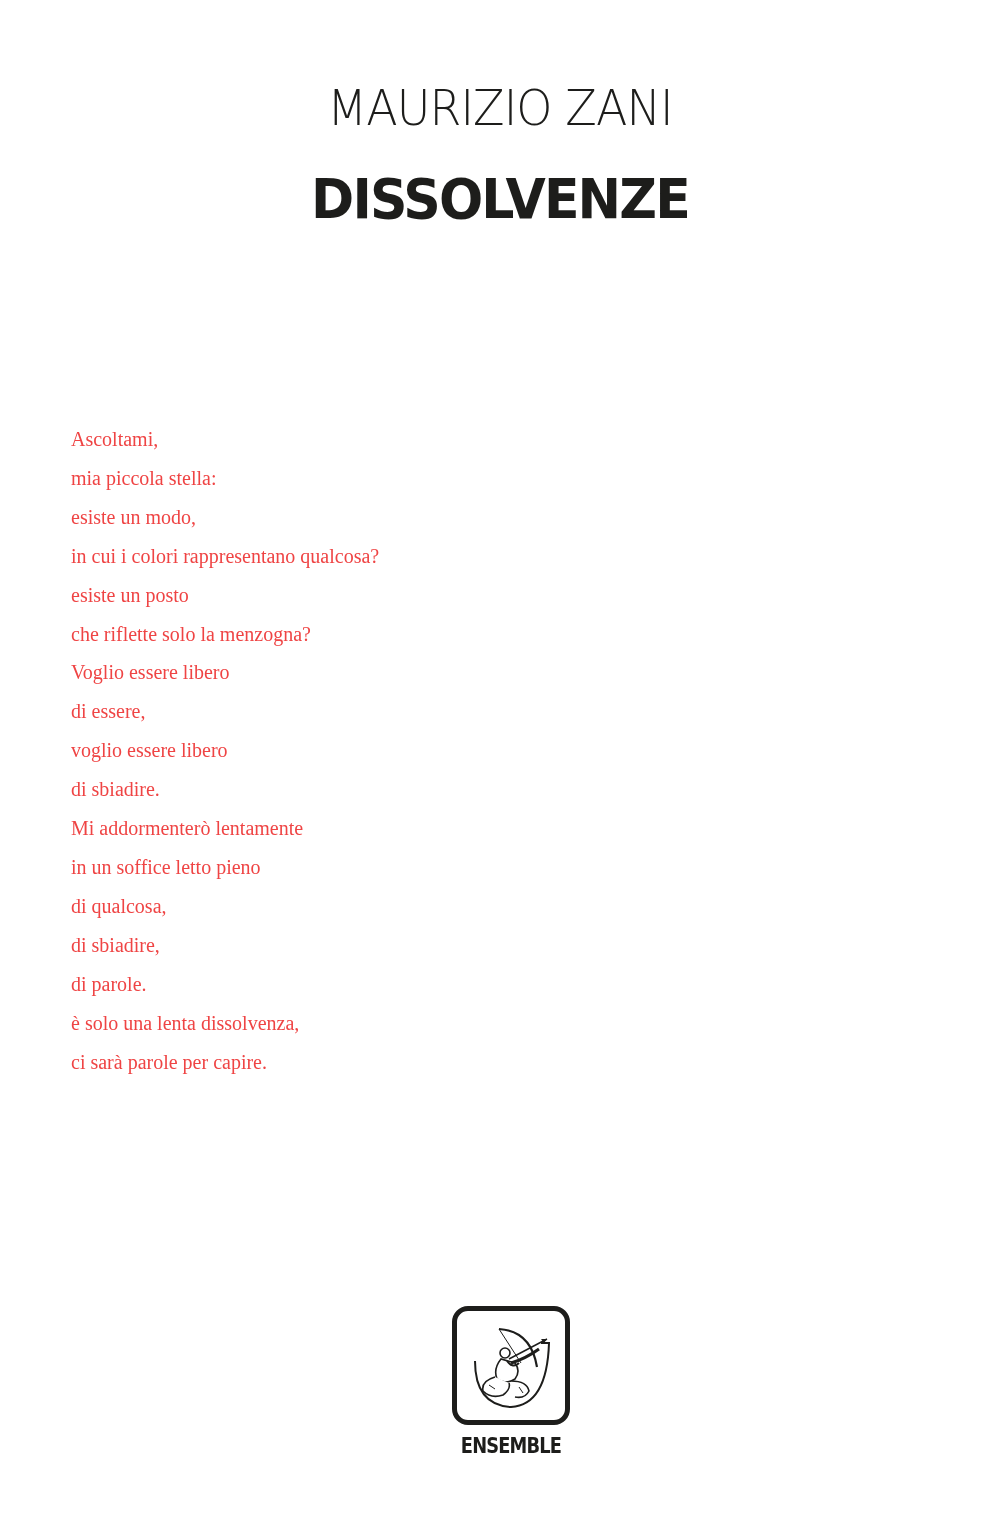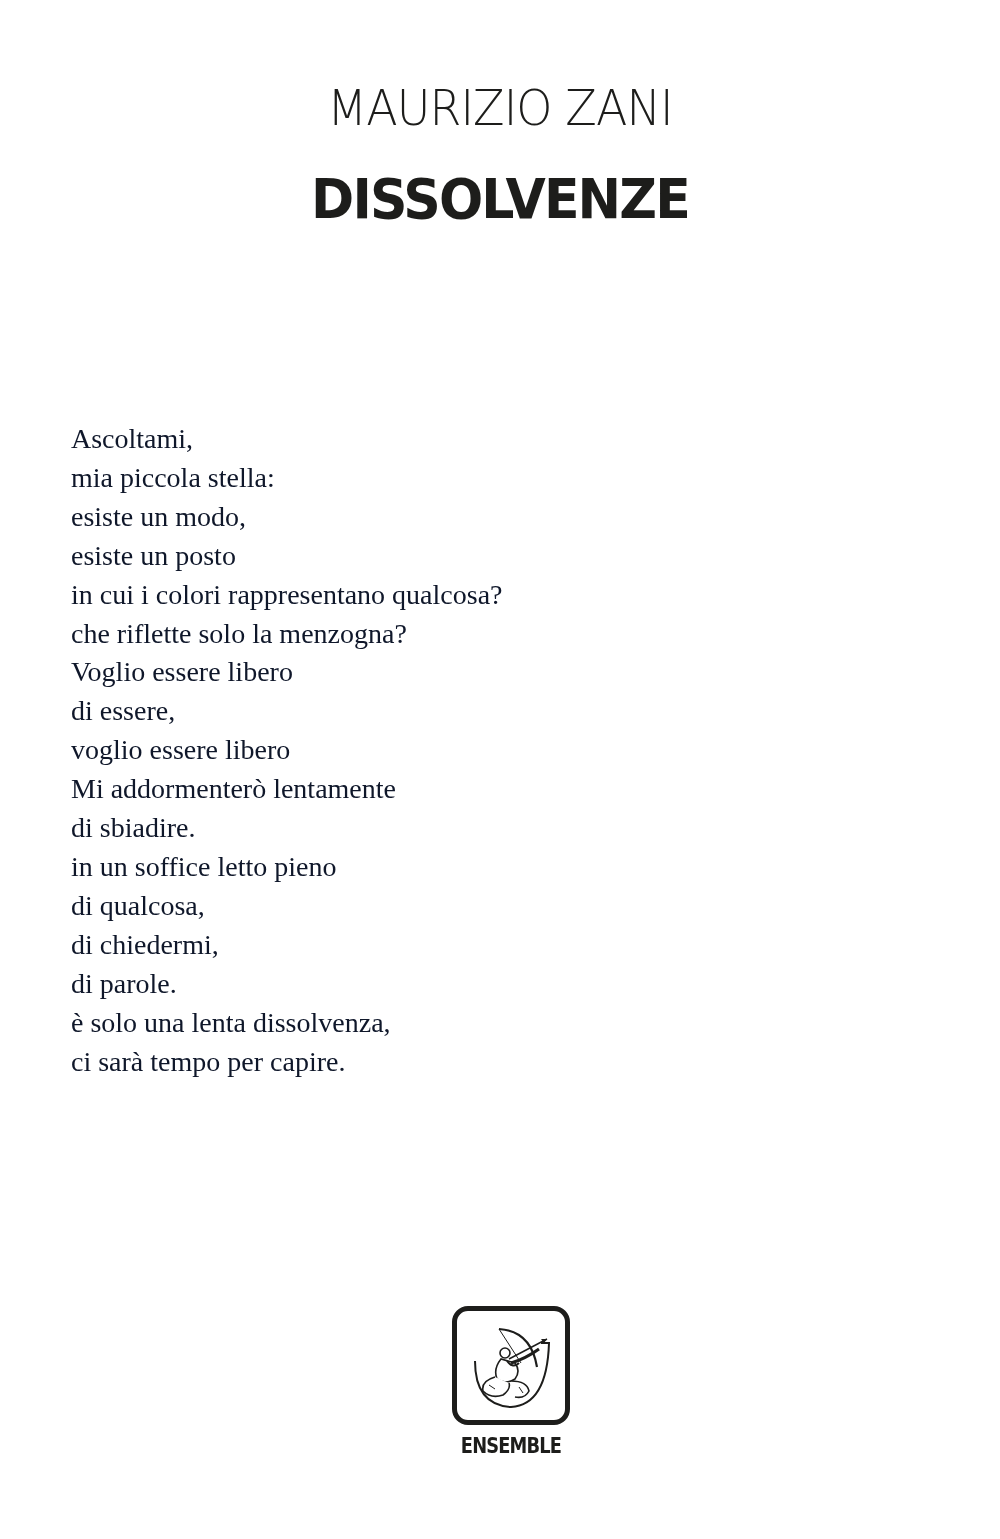--- a/index.html
+++ b/index.html
@@ -44,23 +44,23 @@
     }
     .poem {
       position: absolute;
       top: 420px;
       left: 71px;
       width: 600px;
       margin: 0;
       padding: 0;
       list-style: none;
       font-family: "Liberation Serif", serif;
-      font-size: 28px;
+      font-size: 20px;
       line-height: 38.9px;
-      color: #0f172a;
+      color: #ef4444;
     }
     .poem li {
       white-space: nowrap;
     }
     .logo {
       position: absolute;
       top: 1306px;
       left: 452px;
       width: 118px;
       height: 119px;
@@ -94,34 +94,34 @@
 <body>
 
 <div>
   <div class="author">MAURIZIO ZANI</div>
   <div class="title">DISSOLVENZE</div>
 
   <ul class="poem">
     <li>Ascoltami,</li>
     <li>mia piccola stella:</li>
     <li>esiste un modo,</li>
+    <li>in cui i colori rappresentano qualcosa?</li>
     <li>esiste un posto</li>
-    <li>in cui i colori rappresentano qualcosa?</li>
     <li>che riflette solo la menzogna?</li>
     <li>Voglio essere libero</li>
     <li>di essere,</li>
     <li>voglio essere libero</li>
+    <li>di sbiadire.</li>
     <li>Mi addormenterò lentamente</li>
-    <li>di sbiadire.</li>
     <li>in un soffice letto pieno</li>
     <li>di qualcosa,</li>
-    <li>di chiedermi,</li>
+    <li>di sbiadire,</li>
     <li>di parole.</li>
     <li>è solo una lenta dissolvenza,</li>
-    <li>ci sarà tempo per capire.</li>
+    <li>ci sarà parole per capire.</li>
   </ul>
 
   <div class="logo">
     <svg viewBox="0 0 92 92" xmlns="http://www.w3.org/2000/svg">
 
       <path d="M10 42 Q10 86 46 88 Q82 86 84 24 L76 24" fill="none" stroke="#1d1d1b" stroke-width="2"></path>
 
       <path d="M34 10 Q66 12 72 48" fill="none" stroke="#1d1d1b" stroke-width="2.2"></path>
 
       <line x1="34" y1="10" x2="56" y2="44" stroke="#1d1d1b" stroke-width="1"></line>

